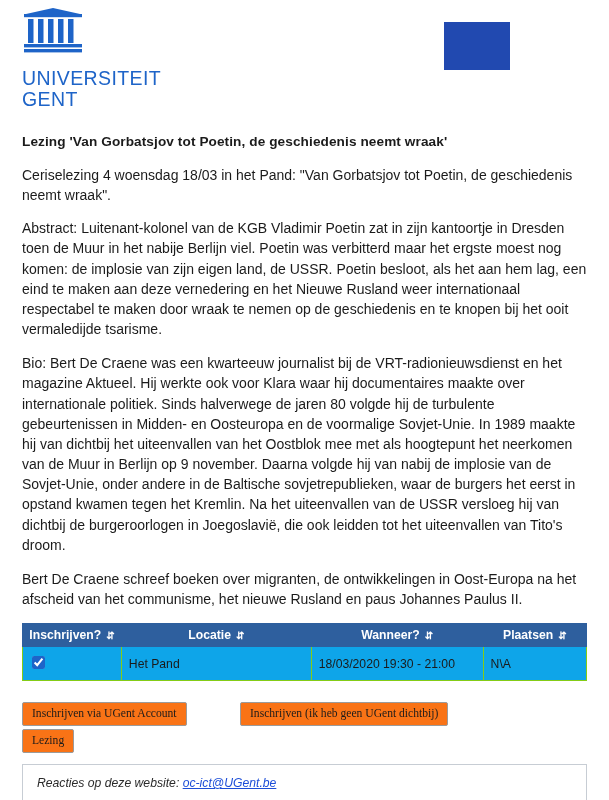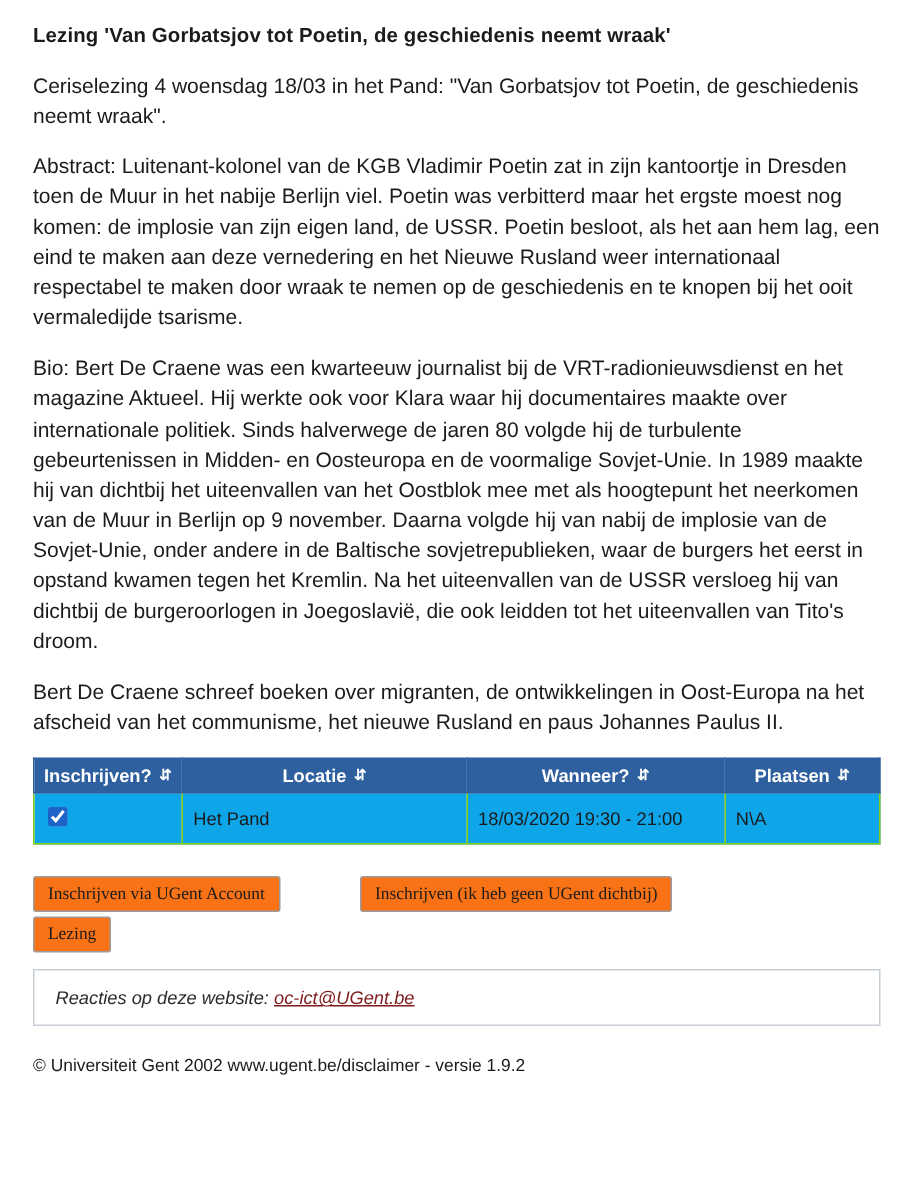--- a/index.html
+++ b/index.html
@@ -158,37 +158,57 @@
     margin-top: 6px;
     border: 1px solid #c7cdd4;
     padding: 11px 14px;
     font-size: 12.2px;
     font-style: italic;
     color: #2b2b2b;
     width: 565px;
     box-sizing: border-box;
   }
   .feedback a {
-    color: #7f1d1d;
+    color: #1d4ed8;
     font-style: italic;
     text-decoration: underline;
   }
 
   
   .footer {
     margin-top: 20px;
     font-size: 11.6px;
     color: #1b1b1b;
   }
 </style>
 </head>
 <body>
 
 <div class="page">
 
+  <div class="header">
+    <div class="logo">
+      <svg class="logo-mark" viewBox="0 0 58 48">
+        <rect x="0" y="6" width="58" height="3.2" fill="#1e64c8"></rect>
+        <polygon points="29,0 2,6 56,6" fill="#1e64c8"></polygon>
+        <rect x="4" y="11" width="5.5" height="24" fill="#1e64c8"></rect>
+        <rect x="14" y="11" width="5.5" height="24" fill="#1e64c8"></rect>
+        <rect x="24" y="11" width="5.5" height="24" fill="#1e64c8"></rect>
+        <rect x="34" y="11" width="5.5" height="24" fill="#1e64c8"></rect>
+        <rect x="44" y="11" width="5.5" height="24" fill="#1e64c8"></rect>
+        <rect x="0" y="36" width="58" height="3.4" fill="#1e64c8"></rect>
+        <rect x="0" y="41" width="58" height="3.4" fill="#1e64c8"></rect>
+      </svg>
+      <div class="logo-text">
+        <span class="l1">UNIVERSITEIT</span>
+        <span class="l2">GENT</span>
+      </div>
+    </div>
+    <div class="header-block"></div>
+  </div>
 
   <div class="content">
     <h1 class="title">Lezing 'Van Gorbatsjov tot Poetin, de geschiedenis neemt wraak'</h1>
     <p class="para tight">Ceriselezing 4 woensdag 18/03 in het Pand: "Van Gorbatsjov tot Poetin, de geschiedenis neemt wraak".</p>
     <p class="para">Abstract: Luitenant-kolonel van de KGB Vladimir Poetin zat in zijn kantoortje in Dresden toen de Muur in het  nabije Berlijn viel. Poetin was verbitterd maar het ergste moest nog komen: de implosie van zijn eigen land, de USSR. Poetin besloot, als het aan hem lag, een eind te maken aan deze vernedering en het Nieuwe Rusland  weer internationaal respectabel te maken door wraak te nemen op de geschiedenis en te knopen bij het ooit vermaledijde tsarisme.</p>
     <p class="para">Bio: Bert De Craene was een kwarteeuw journalist bij de VRT-radionieuwsdienst en het magazine Aktueel. Hij werkte ook voor Klara waar hij documentaires maakte over internationale politiek. Sinds halverwege de jaren 80 volgde hij de turbulente gebeurtenissen in Midden- en Oosteuropa en de voormalige Sovjet-Unie. In 1989 maakte hij van dichtbij het uiteenvallen van het Oostblok mee met als hoogtepunt het neerkomen van de Muur in Berlijn op 9 november. Daarna volgde hij van nabij de implosie van de Sovjet-Unie, onder andere in de Baltische sovjetrepublieken, waar de burgers het eerst in opstand kwamen tegen het Kremlin. Na het uiteenvallen van de USSR versloeg hij van dichtbij de burgeroorlogen in Joegoslavië, die ook leidden tot het uiteenvallen van Tito's droom.</p>
     <p class="para">Bert De Craene schreef boeken over migranten, de ontwikkelingen in Oost-Europa na het afscheid van het communisme, het nieuwe Rusland en paus Johannes Paulus II.</p>
 
     <table class="reg">
       <thead>

